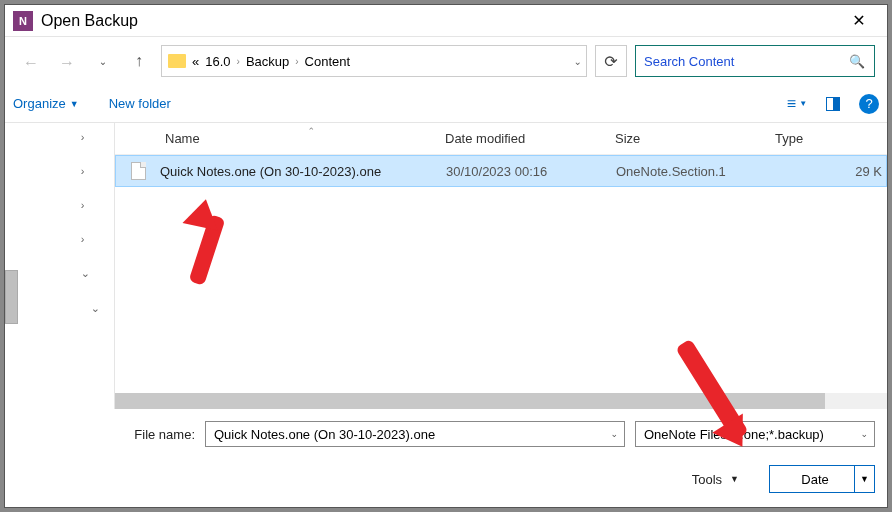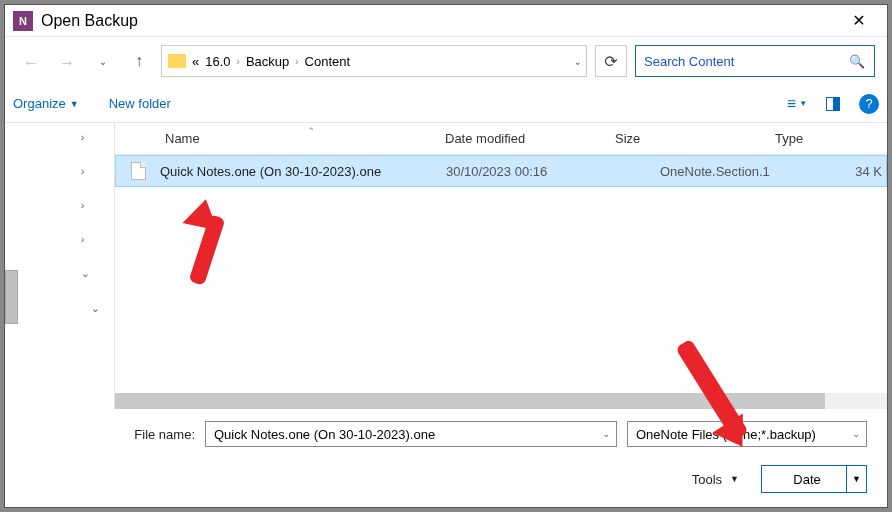--- a/index.html
+++ b/index.html
@@ -36,33 +36,33 @@
     .col-name .sort-ind { position:absolute; right:130px; top:-5px; font-size:9px; color:#888; }
     .col-date { width:170px; }
     .col-type { width:160px; }
     .col-size { flex:1; }
     .file-row { height:32px; display:flex; align-items:center; font-size:13px; color:#222; background:#CCE8FF; border:1px solid #99D1FF; }
     .file-row-pad { width:44px; display:flex; align-items:center; justify-content:center; }
     .file-ico { width:15px; height:18px; background:#fff; border:1px solid #bbb; position:relative; }
     .file-ico::after { content:""; position:absolute; right:-1px; top:-1px; width:5px; height:5px; background:#eee; border-left:1px solid #bbb; border-bottom:1px solid #bbb; }
     .fr-name { width:286px; }
     .fr-date { width:170px; color:#555; }
-    .fr-type { width:160px; color:#555;margin-left:44px; }
+    .fr-type { width:160px; color:#555; }
     .fr-size { flex:1; color:#555; text-align:right; padding-right:4px; }
     .hscroll { position:absolute; left:0; right:0; bottom:0; height:16px; background:#f0f0f0; }
     .hscroll-thumb { position:absolute; left:0; top:0; height:16px; width:92%; background:#c8c8c8; }
-    .footer { padding:12px 20px 14px 20px; }
+    .footer { padding:12px 12px 14px 20px; }
     .fn-row { display:flex; align-items:center; gap:10px; margin-bottom:18px; padding-left:100px; }
     .fn-label { font-size:13px; color:#222; width:70px; text-align:right; }
     .fn-input { flex:1; height:26px; border:1px solid #888; display:flex; align-items:center; padding:0 8px; font-size:13px; position:relative; }
     .fn-input .dd { position:absolute; right:6px; color:#555; font-size:9px; }
     .filter-box { width:240px; height:26px; border:1px solid #888; display:flex; align-items:center; padding:0 8px; font-size:13px; position:relative; }
     .filter-box .dd { position:absolute; right:6px; color:#555; font-size:9px; }
     .btn-row { display:flex; align-items:center; justify-content:flex-end; gap:10px; }
-    .tools { font-size:13px; color:#222; margin-right:12px; display:flex; align-items:center; gap:8px; }
+    .tools { font-size:13px; color:#222; margin-right:20px; display:flex; align-items:center; gap:8px; }
     .btn { width:106px; height:28px; border:1px solid #888; background:#fff; display:flex; align-items:center; justify-content:center; font-size:13px; position:relative; }
     .btn.primary { border:1px solid #0067C0; width:106px; }
     .btn.primary .split { position:absolute; right:0; top:0; bottom:0; width:20px; border-left:1px solid #0067C0; display:flex; align-items:center; justify-content:center; font-size:9px; }
     .btn.primary .lbl { padding-right:14px; }
     
     .arrow { position:absolute; pointer-events:none; }
     .arrow-shaft { position:absolute; background:#E8252A; }
     .arrow-head { position:absolute; width:0; height:0; }
     .arrow1 { left:176px; top:196px; width:90px; height:90px; }
     .arrow1 .arrow-shaft { width:16px; height:70px; left:18px; top:14px; transform:rotate(18deg); border-radius:6px; }
@@ -139,21 +139,21 @@
         <div class="col-type">Size</div>
         <div class="col-size">Type</div>
       </div>
       <div class="file-row">
         <div class="file-row-pad">
             <div class="file-ico"></div>
           </div>
         <div class="fr-name">Quick Notes.one (On 30-10-2023).one</div>
         <div class="fr-date">30/10/2023 00:16</div>
         <div class="fr-type">OneNote.Section.1</div>
-        <div class="fr-size">34 K</div>
+        <div class="fr-size">29 K</div>
       </div>
       <div class="hscroll">
           <div class="hscroll-thumb"></div>
         </div>
     </div>
   </div>
 
   <div class="footer">
     <div class="fn-row">
       <div class="fn-label">File name:</div>

